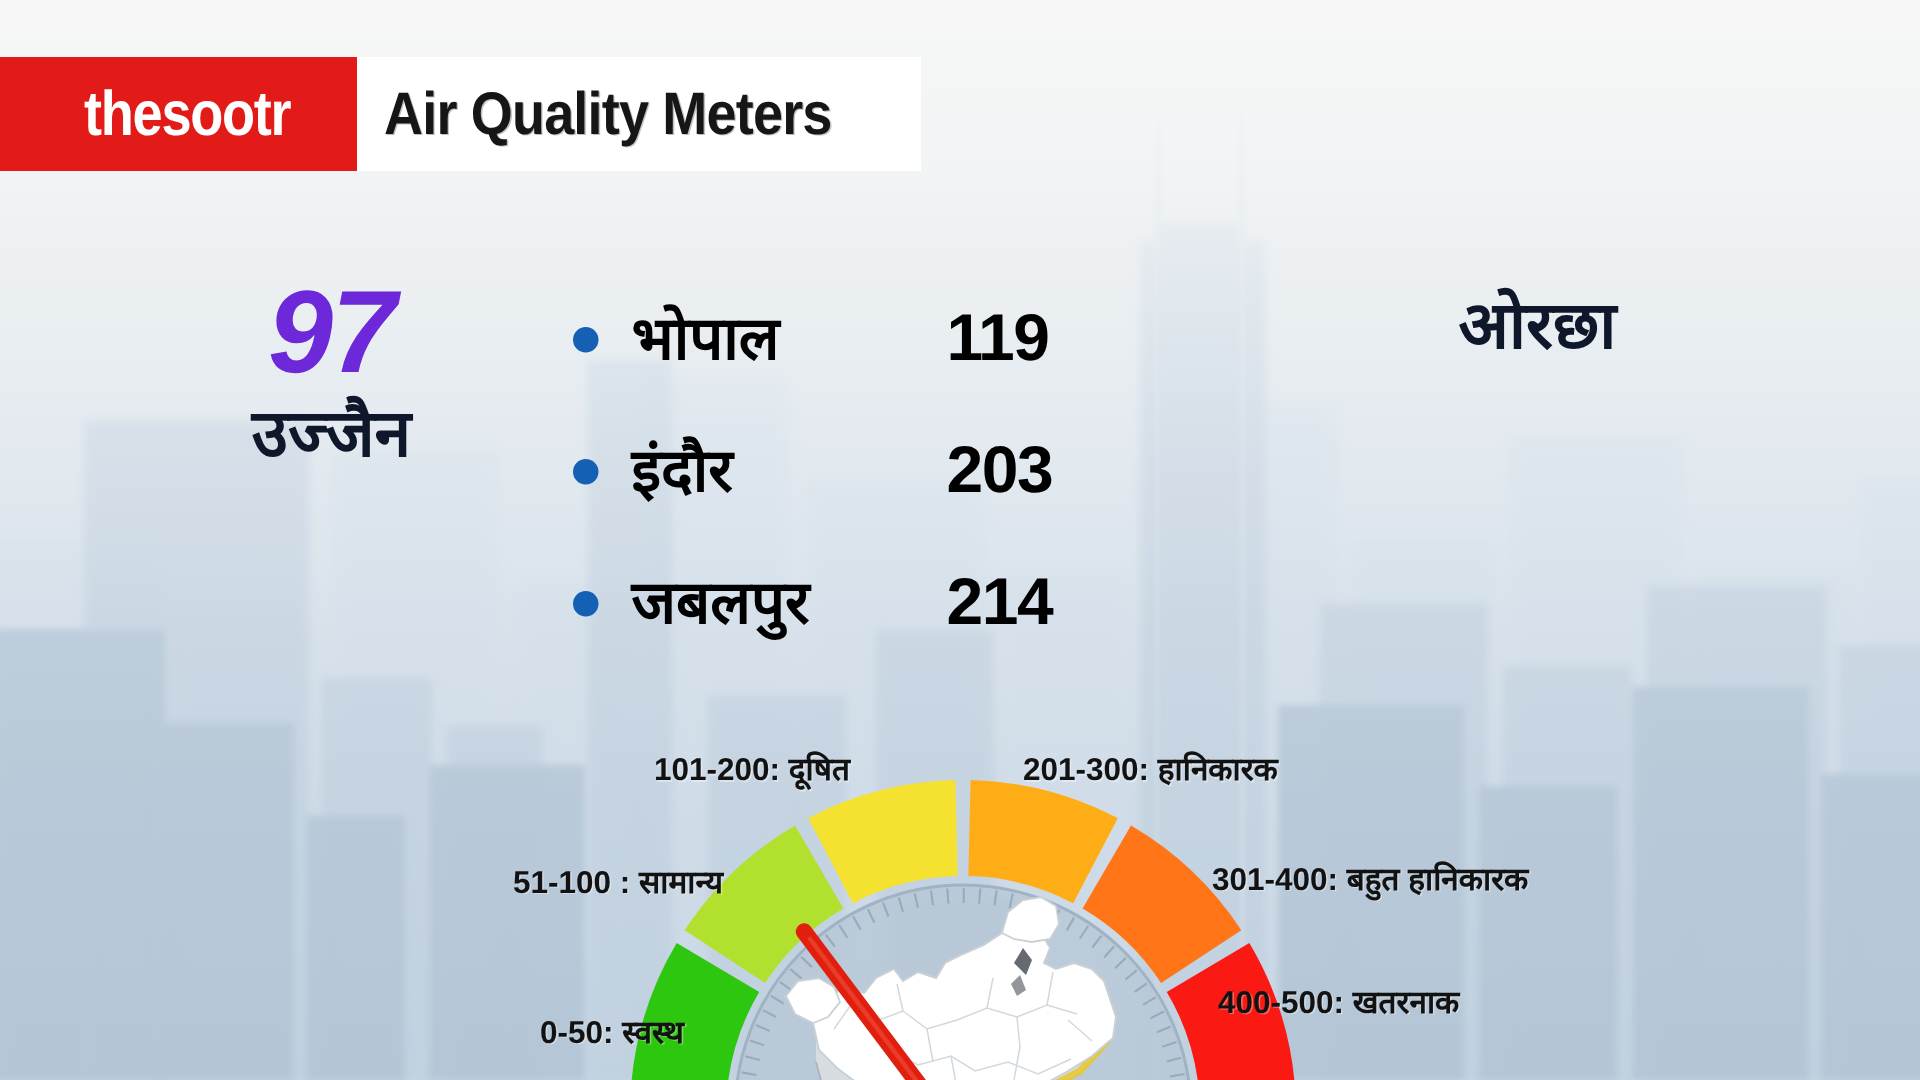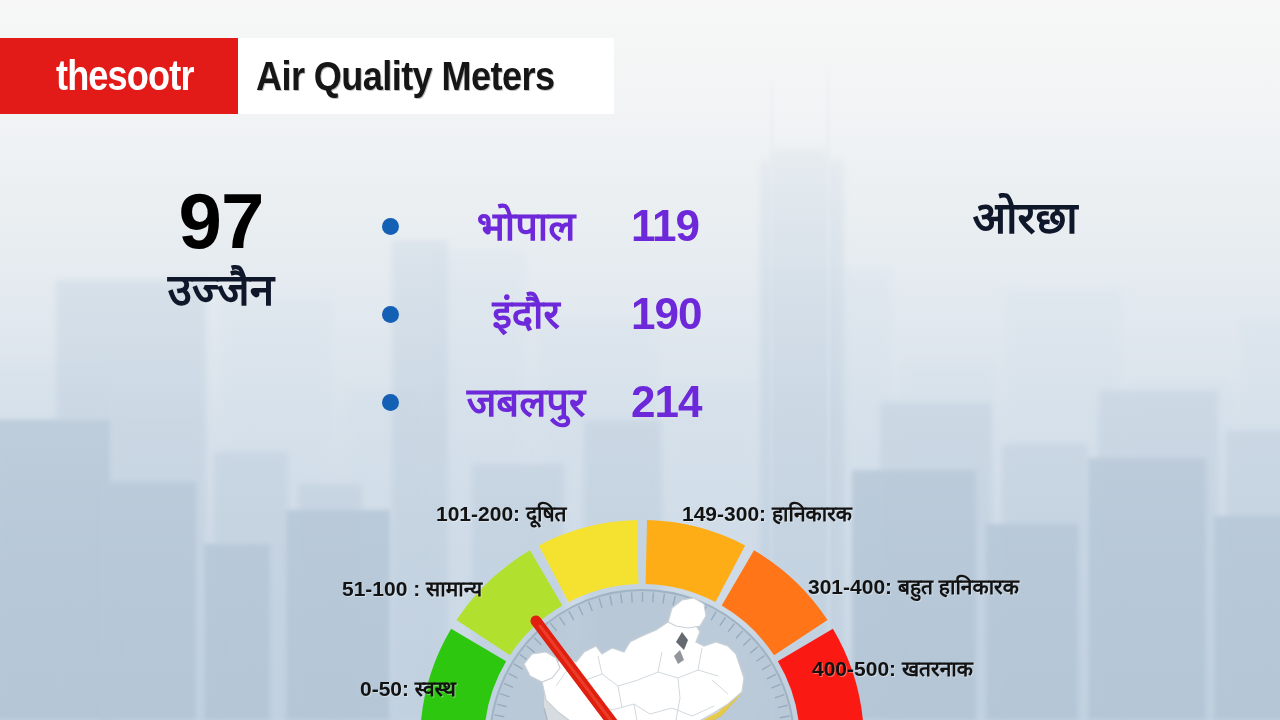--- a/index.html
+++ b/index.html
@@ -77,21 +77,21 @@
     color:#0f172a;
     font-family:"Liberation Sans", sans-serif;
   }
   #stat-left  { left:96px;  top:186px; width:250px; }
   #stat-right { left:880px; top:186px; width:290px; }
 
   
   #city-list { position:absolute; left:382px; top:182px; width:380px; z-index:5; }
   .city-row {
     display:flex; align-items:center; height:88px;
-    color:#6d28d9; font-weight:bold;text-align:center;
+    color:#000000; font-weight:bold;
   }
   .city-row .bullet {
     width:17px; height:17px; border-radius:50%;
     background:#1460b4; flex:none; margin-right:22px;
   }
   .city-row .cname { font-size:40px; width:210px; line-height:1; }
   .city-row .cval  {
     font-size:44px; line-height:1;
     font-family:"Liberation Sans Narrow","Liberation Sans", sans-serif;
     letter-spacing:-1px;
@@ -174,38 +174,38 @@
 <div id="header">
   <div id="logo-box">
     <span id="logo-text">thesootr</span>
   </div>
   <div id="title-box">
     <span id="title-text">Air Quality Meters</span>
   </div>
 </div>
 
 <div class="stat" id="stat-left">
-  <div class="value" style="color:#000000;">97</div>
+  <div class="value" style="color:#6d28d9;font-style:italic;">97</div>
   <div class="name">उज्जैन</div>
 </div>
 
 <div class="stat" id="stat-right">
   <div class="name">ओरछा</div>
 </div>
 
 <div id="city-list">
   <div class="city-row">
     <span class="bullet"></span>
     <span class="cname">भोपाल</span>
     <span class="cval">119</span>
   </div>
   <div class="city-row">
     <span class="bullet"></span>
     <span class="cname">इंदौर</span>
-    <span class="cval">190</span>
+    <span class="cval">203</span>
   </div>
   <div class="city-row">
     <span class="bullet"></span>
     <span class="cname">जबलपुर</span>
     <span class="cval">214</span>
   </div>
 </div>
 
 <div id="gauge-wrap">
   <svg id="gauge-svg" width="1280" height="720" viewBox="0 0 1280 720">
@@ -313,15 +313,15 @@
         <line x1="660" y1="786" x2="536" y2="621" stroke="#e01f0f" stroke-width="11" stroke-linecap="round"></line>
         <line x1="660" y1="786" x2="540" y2="626" stroke="#f4553f" stroke-width="3" stroke-linecap="round" opacity=".55"></line>
       </g>
     </g>
   </svg>
 </div>
 
 <div class="legend-item" id="lg-0">0-50: स्वस्थ</div>
 <div class="legend-item" id="lg-1">51-100 : सामान्य</div>
 <div class="legend-item" id="lg-2">101-200:  दूषित</div>
-<div class="legend-item" id="lg-3">149-300: हानिकारक</div>
+<div class="legend-item" id="lg-3">201-300: हानिकारक</div>
 <div class="legend-item" id="lg-4">301-400: बहुत हानिकारक</div>
 <div class="legend-item" id="lg-5">400-500: खतरनाक</div>
 
 </body></html>

